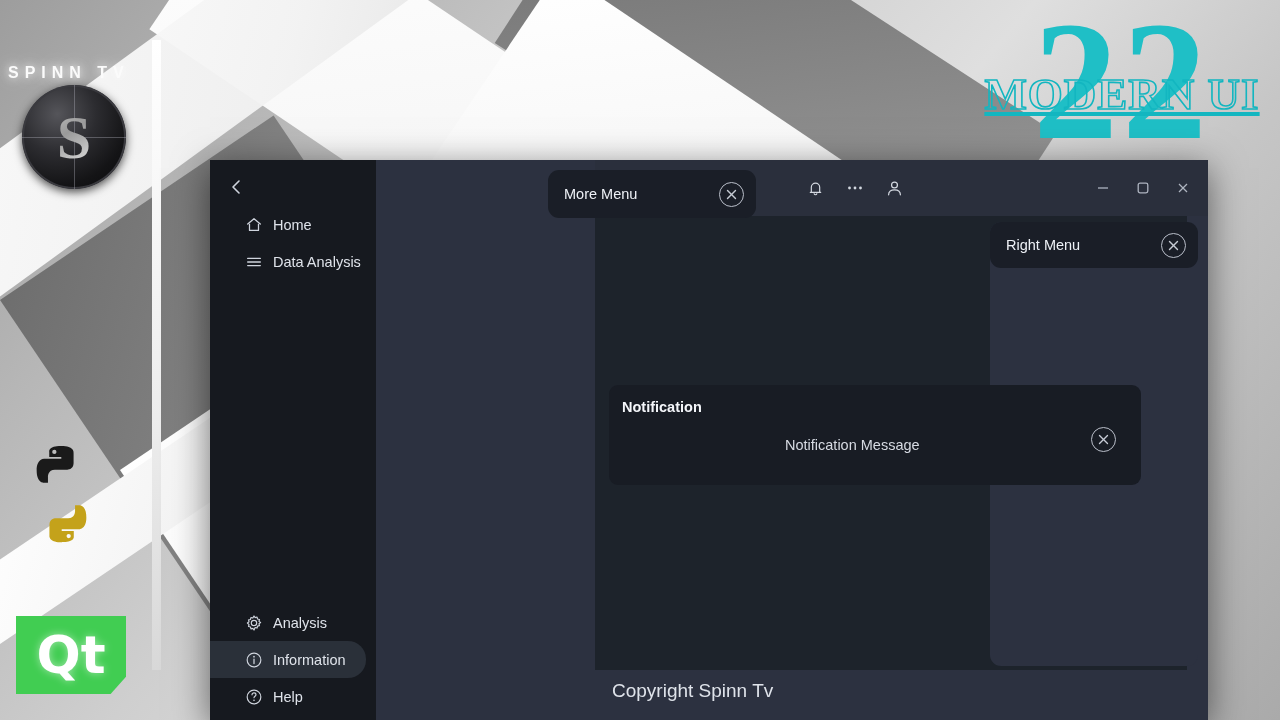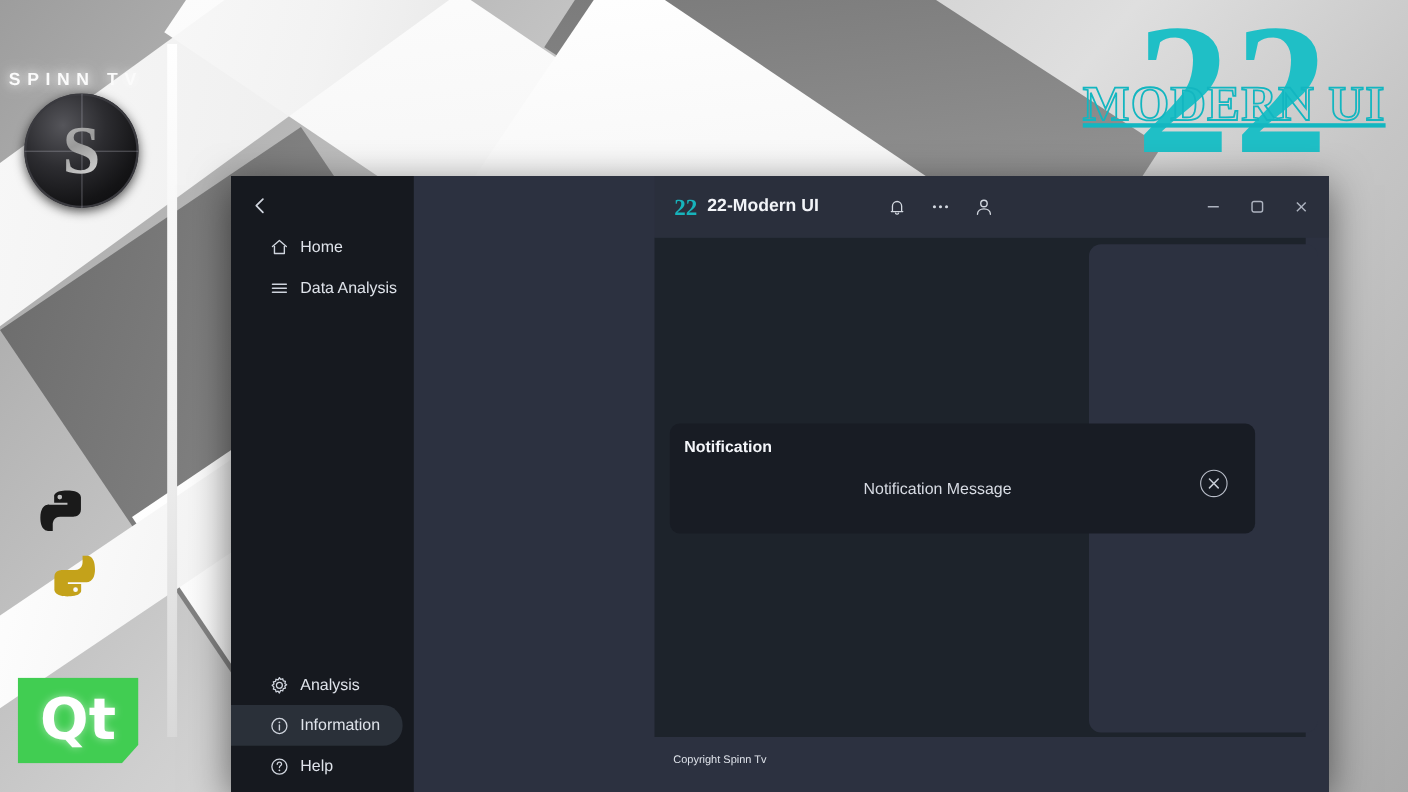--- a/index.html
+++ b/index.html
@@ -171,21 +171,21 @@
     position: absolute; left: 219px; right: 21px; top: 56px; bottom: 50px;
     background: #1d232b;
   }
   #content-text {
     position: absolute; left: 14px; top: 232px;
     color: #d9dde5; font-size: 17px;
   }
   #footer-bar {
     position: absolute; left: 219px; right: 0; bottom: 0; height: 58px;
     display: flex; align-items: center; padding-left: 17px;
-    color: #dfe3ea; font-size: 10px;
+    color: #dfe3ea; font-size: 19px;
   }
 
   
   #more-menu {
     position: absolute; left: 172px; top: 10px;
     width: 208px; height: 48px;
     background: #1a1e27; border-radius: 11px;
     display: flex; align-items: center; padding: 0 12px 0 16px;
     z-index: 8;
   }
@@ -391,23 +391,41 @@
 
     <div id="content-area">
       <div id="content-text">Information</div>
     </div>
 
     <div id="footer-bar">
       <span>Copyright Spinn Tv</span>
     </div>
 
     <div id="right-menu-panel">
+      <div id="right-menu-head">
+        <span class="panel-title">Right Menu</span>
+        <span class="circle-x">
+          <svg width="11" height="11" viewBox="0 0 11 11">
+            <line x1="1.5" y1="1.5" x2="9.5" y2="9.5" stroke="#c6cbd4" stroke-width="1.35" stroke-linecap="round"></line>
+            <line x1="9.5" y1="1.5" x2="1.5" y2="9.5" stroke="#c6cbd4" stroke-width="1.35" stroke-linecap="round"></line>
+          </svg>
+        </span>
+      </div>
       <div id="profile-label">Profile</div>
     </div>
 
+    <div id="more-menu">
+      <span class="panel-title">More Menu</span>
+      <span class="circle-x">
+        <svg width="11" height="11" viewBox="0 0 11 11">
+          <line x1="1.5" y1="1.5" x2="9.5" y2="9.5" stroke="#c6cbd4" stroke-width="1.35" stroke-linecap="round"></line>
+          <line x1="9.5" y1="1.5" x2="1.5" y2="9.5" stroke="#c6cbd4" stroke-width="1.35" stroke-linecap="round"></line>
+        </svg>
+      </span>
+    </div>
 
     <div id="notification-popup">
       <div id="notif-title">Notification</div>
       <div id="notif-msg">Notification Message</div>
       <div id="notif-close">
         <span class="circle-x">
           <svg width="11" height="11" viewBox="0 0 11 11">
             <line x1="1.5" y1="1.5" x2="9.5" y2="9.5" stroke="#c6cbd4" stroke-width="1.35" stroke-linecap="round"></line>
             <line x1="9.5" y1="1.5" x2="1.5" y2="9.5" stroke="#c6cbd4" stroke-width="1.35" stroke-linecap="round"></line>
           </svg>

